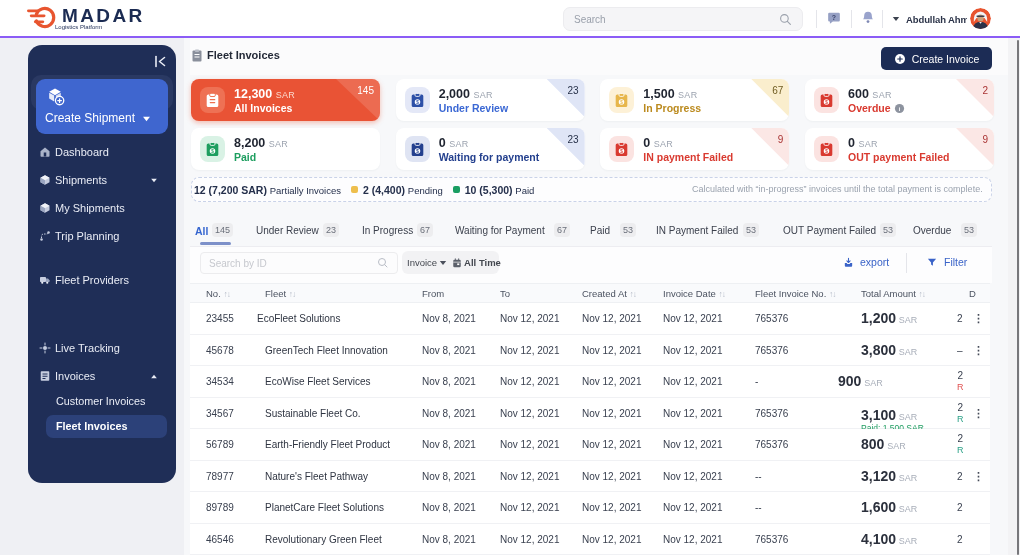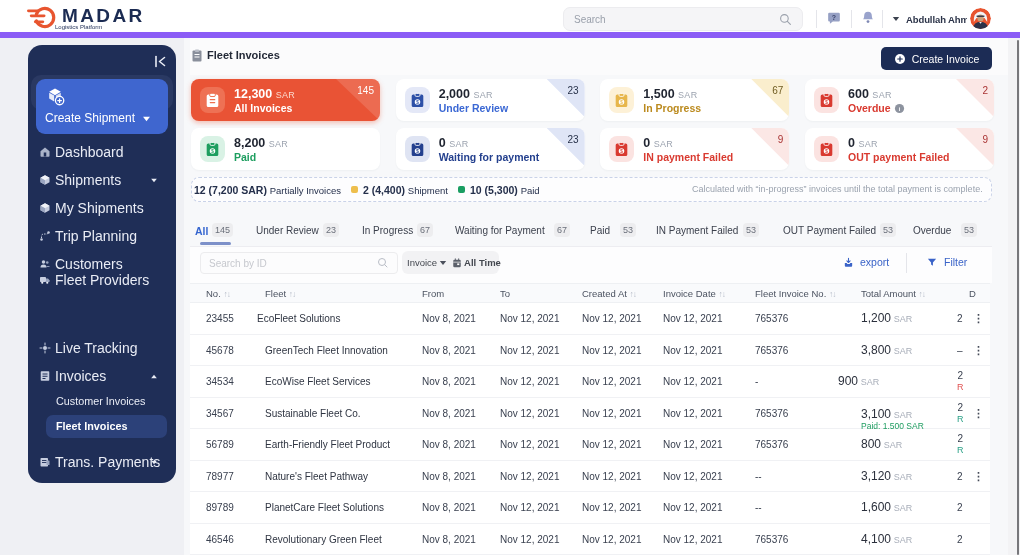--- a/index.html
+++ b/index.html
@@ -1,40 +1,40 @@
 <!DOCTYPE html>
 <html><head>
 <meta charset="utf-8">
 <style>
 * { margin:0; padding:0; box-sizing:border-box; }
 html,body { width:1020px; height:555px; overflow:hidden; font-family:"Liberation Sans", sans-serif; background:#eff0f4; position:relative; }
 .abs { position:absolute; }
 
 
-.header { position:absolute; left:0; top:0; width:1020px; height:38px; background:#ffffff; border-bottom:6px solid #8b5cf6; z-index:5; }
+.header { position:absolute; left:0; top:0; width:1020px; height:38px; background:#ffffff; border-bottom:2px solid #8b5cf6; z-index:5; }
 .logo { position:absolute; left:27px; top:6px; display:flex; align-items:flex-start; }
 .logo-text { margin-left:6px; margin-top:1px; }
 .logo-text .madar { font-size:19px; font-weight:bold; color:#1b2b52; letter-spacing:2.4px; line-height:17px; }
 .logo-text .sub { font-size:6px; color:#25335a; letter-spacing:0px; margin-top:0px; }
 .search { position:absolute; left:563px; top:7px; width:240px; height:24px; background:#f5f5f7; border:1px solid #ececef; border-radius:7px; display:flex; align-items:center; padding:0 10px; justify-content:space-between; }
 .search span { font-size:10px; color:#9aa0ab; }
 .hdr-div { position:absolute; top:10px; width:1px; height:18px; background:#e4e5ea; }
 .hicon { position:absolute; top:9px; }
 .hdr-user { position:absolute; top:14px; font-size:9.5px; font-weight:bold; color:#2b3348; letter-spacing:-0.1px; }
 .avatar { position:absolute; left:970px; top:8px; width:21px; height:21px; border-radius:50%; overflow:hidden; }
 
 
 .sidebar { position:absolute; left:28px; top:45px; width:148px; height:438px; background:#1f2e57; border-radius:14px; z-index:4; color:#eef0f7; }
 .collapse { position:absolute; right:9px; top:10px; }
 .cs-band { position:absolute; left:3px; top:30px; width:142px; height:35px; background:#2a3963; border-radius:10px; }
 .cs-btn { position:absolute; left:8px; top:34px; width:132px; height:55px; background:#3f66cf; border-radius:9px; color:#fff; }
 .cs-btn .txt { position:absolute; left:9px; top:32px; font-size:12px; white-space:nowrap; }
 .mi { position:absolute; left:11px; height:20px; display:flex; align-items:center; width:131px; }
 .mi svg { flex:0 0 12px; }
-.mi .t { margin-left:4px; font-size:14px; color:#e9ecf5; white-space:nowrap; }
+.mi .t { margin-left:4px; font-size:11px; color:#e9ecf5; white-space:nowrap; }
 .mi .caret { position:absolute; right:12px; }
 .sub { position:absolute; left:28px; font-size:10.8px; color:#e9ecf5; white-space:nowrap; }
 .active-sub { position:absolute; left:18px; width:121px; height:23px; background:#2c4179; border-radius:7px; }
 
 
 .main-bg { position:absolute; left:184px; top:38px; width:824px; height:517px; background:#f7f8fa; }
 .titlebar { position:absolute; left:190px; top:38px; width:818px; height:37px; background:#fbfbfc; }
 .title { position:absolute; left:207px; top:49px; font-size:11px; font-weight:bold; color:#242a38; }
 .create-btn { position:absolute; left:881px; top:47px; width:111px; height:23px; background:#1c2c55; border-radius:5px; color:#fff; font-size:10.5px; display:flex; align-items:center; justify-content:center; }
 
@@ -67,21 +67,21 @@
 .sinput { position:absolute; left:200px; top:252px; width:198px; height:22px; border:1px solid #ececee; background:#fcfcfd; border-radius:4px; font-size:10px; color:#c6c8ce; display:flex; align-items:center; justify-content:space-between; padding:0 8px; }
 .pill { position:absolute; top:252px; height:22px; background:#f2f2f4; border-radius:6px; font-size:9.5px; color:#43474f; display:flex; align-items:center; justify-content:center; gap:2px; white-space:nowrap; }
 .exp { position:absolute; top:256px; font-size:10.5px; color:#3a63c8; display:flex; align-items:center; gap:6px; }
 
 
 .thead { position:absolute; left:190px; top:283px; width:800px; height:20px; background:#f9fafc; border-top:1px solid #eef0f3; border-bottom:1px solid #eef0f3; font-size:9.5px; color:#4b5260; }
 .th { position:absolute; top:4px; white-space:nowrap; }
 .sort { color:#b7bdc9; font-size:8.5px; letter-spacing:-1px; }
 .trow { position:absolute; left:190px; width:800px; height:31.5px; background:#fff; border-bottom:1px solid #f0f1f4; font-size:10px; color:#3a4150; }
 .td { position:absolute; top:50%; transform:translateY(-50%); white-space:nowrap; }
-.amt b { color:#2b303c; font-weight:normal; font-size:12px; }
+.amt b { color:#2b303c; font-weight:bold; font-size:14px; }
 .amt .sar { color:#a8aeb9; font-size:9px; }
 .paidline { color:#1f9d61; font-size:8.5px; }
 .dots { position:absolute; left:783px; color:#454b58; font-size:11px; top:50%; transform:translateY(-50%); text-align:center; font-weight:bold; }
 
 
 .scroll-gutter { position:absolute; left:1008px; top:38px; width:12px; height:517px; background:#f3f3f5; }
 .scroll-thumb { position:absolute; left:1016.5px; top:40px; width:2.5px; height:515px; background:#77777b; border-radius:2px; }
 </style>
 </head>
 <body>
@@ -180,29 +180,20 @@
       <span class="t">Trip Planning</span>
     </div>
     <div class="mi" style="top:153px">
       <svg width="12" height="12" viewBox="0 0 24 24">
         <path d="M12 2.5 L21 7.5 V16.5 L12 21.5 L3 16.5 V7.5 Z" fill="#c6cddf"></path>
         <path d="M12 2.5 L21 7.5 L12 12.5 L3 7.5 Z" fill="#f0f2f8"></path>
         <path d="M12 12.5 V21.5 L3 16.5 V7.5 Z" fill="#9aa5c0"></path>
       </svg>
       <span class="t">My Shipments</span>
     </div>
-    <div class="mi" style="top:209px">
-      <svg width="12" height="12" viewBox="0 0 24 24">
-        <circle cx="9" cy="8" r="3.5" fill="#c6cddf"></circle>
-        <path d="M3 19 a6 6 0 0 1 12 0 z" fill="#c6cddf"></path>
-        <circle cx="16.5" cy="9" r="2.6" fill="#9aa5c0"></circle>
-        <path d="M14 18 a5 5 0 0 1 8 0 z" fill="#9aa5c0"></path>
-      </svg>
-      <span class="t">Customers</span>
-    </div>
     <div class="mi" style="top:225px">
       <svg width="12" height="12" viewBox="0 0 24 24">
         <rect x="2" y="6" width="12" height="10" rx="1.5" fill="#c6cddf"></rect>
         <path d="M14 9 h4 l3 3.5 V16 h-7 z" fill="#9aa5c0"></path>
         <circle cx="6.5" cy="17.5" r="2.2" fill="#eef0f7"></circle>
         <circle cx="16.5" cy="17.5" r="2.2" fill="#eef0f7"></circle>
       </svg>
       <span class="t">Fleet Providers</span>
     </div>
     <div class="mi" style="top:321px">
@@ -216,32 +207,20 @@
       <svg class="caret" width="8" height="5" viewBox="0 0 10 7">
         <path d="M1 6 L5 1 L9 6 Z" fill="#e9ecf5"></path>
       </svg>
     </div>
     <div class="mi" style="top:293px">
       <svg width="12" height="12" viewBox="0 0 24 24">
         <circle cx="12" cy="12" r="4" fill="#c6cddf"></circle>
         <path d="M12 2 v4 M12 18 v4 M2 12 h4 M18 12 h4" stroke="#c6cddf" stroke-width="2" stroke-linecap="round"></path>
       </svg>
       <span class="t">Live Tracking</span>
-    </div>
-    <div class="mi" style="top:407px">
-      <svg width="12" height="12" viewBox="0 0 24 24">
-        <rect x="3" y="4" width="15" height="17" rx="1.5" fill="#c6cddf"></rect>
-        <rect x="6" y="8" width="9" height="1.8" fill="#1f2e57"></rect>
-        <rect x="6" y="12" width="9" height="1.8" fill="#1f2e57"></rect>
-        <rect x="15" y="9" width="6" height="9" rx="1" fill="#9aa5c0"></rect>
-      </svg>
-      <span class="t">Trans. Payments</span>
-      <svg class="caret" width="8" height="5" viewBox="0 0 10 7">
-        <path d="M1 1 L5 6 L9 1 Z" fill="#e9ecf5"></path>
-      </svg>
     </div>
     <div class="active-sub" style="top:369.5px"></div>
     <div class="sub" style="top:350px">Customer Invoices</div>
     <div class="sub" style="top:375px;font-weight:bold;color:#fff">Fleet Invoices</div>
   </div>
 
 <div class="titlebar"></div>
 <svg class="abs" style="left:191px;top:49px" width="12" height="13" viewBox="0 0 24 26">
     <path d="M5 3h14a2 2 0 0 1 2 2v18a2 2 0 0 1-2 2H5a2 2 0 0 1-2-2V5a2 2 0 0 1 2-2z" fill="#8a8f9b"></path>
     <rect x="8" y="1" width="8" height="5" rx="1.5" fill="#b9bdc6"></rect>
@@ -370,21 +349,21 @@
         </svg>
       </div>
       <div class="v">0 <span class="sar">SAR</span></div>
       <div class="lbl" style="color:#d93a30">OUT payment Failed</div>
     </div>
   </div>
 
 <div class="statusbar">
   <span style="margin-left:2px"><b>12 (7,200 SAR)</b> <span style="font-size:9.5px">Partially Invoices</span></span>
   <span class="dot" style="background:#eebf4d"></span>
-    <span><b>2 (4,400)</b> <span style="font-size:9.5px">Shipment</span></span>
+    <span><b>2 (4,400)</b> <span style="font-size:9.5px">Pending</span></span>
   <span class="dot" style="background:#1a9e62"></span>
     <span><b>10 (5,300)</b> <span style="font-size:9.5px">Paid</span></span>
 </div>
 <div class="sb-note" style="left:692px;top:184px;">Calculated with “in-progress” invoices until the total payment is complete.</div>
 
 <div class="tabs">
   <div class="tlbl on" style="left:195px">All</div>
     <div class="tbadge" style="left:212px">145</div>
   <div class="tlbl" style="left:256px">Under Review</div>
     <div class="tbadge" style="left:323px">23</div>

